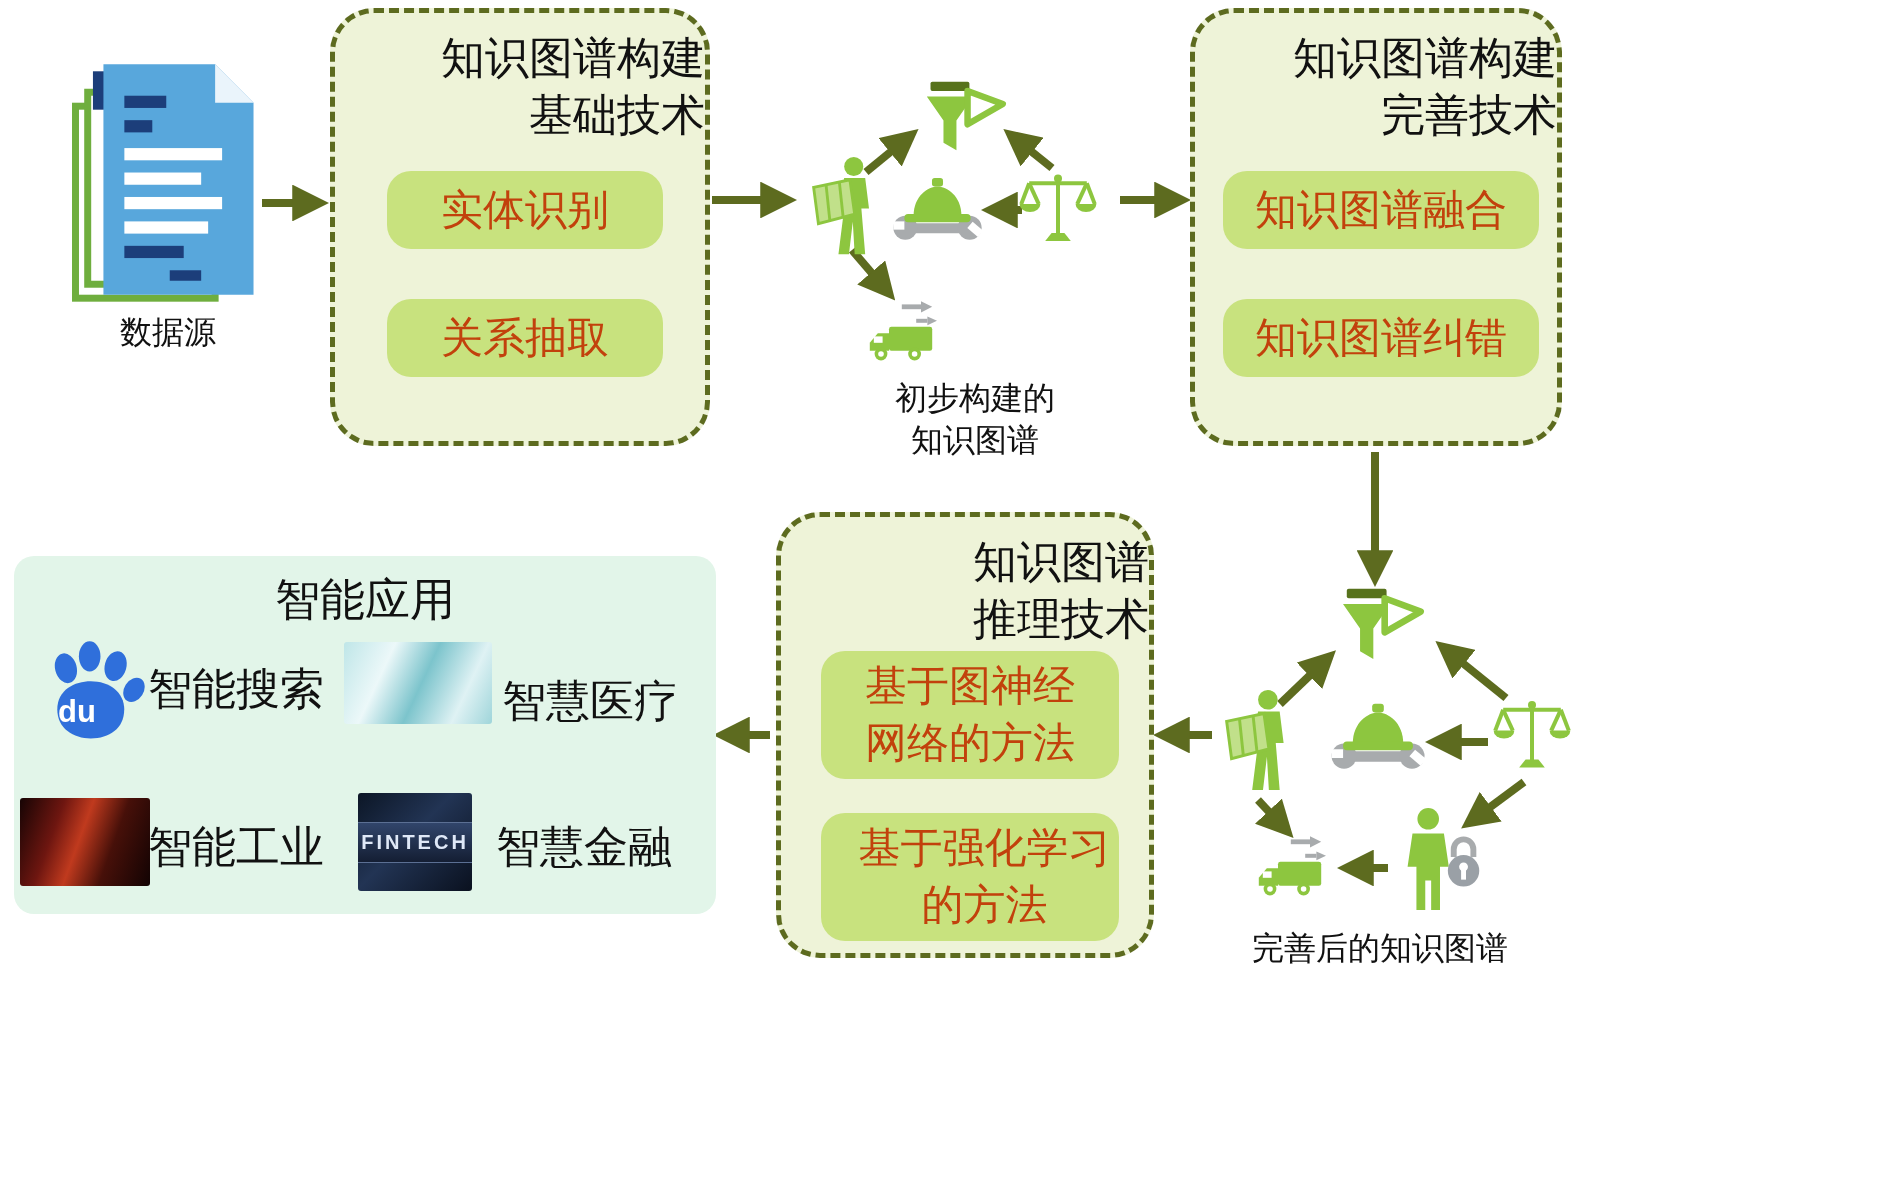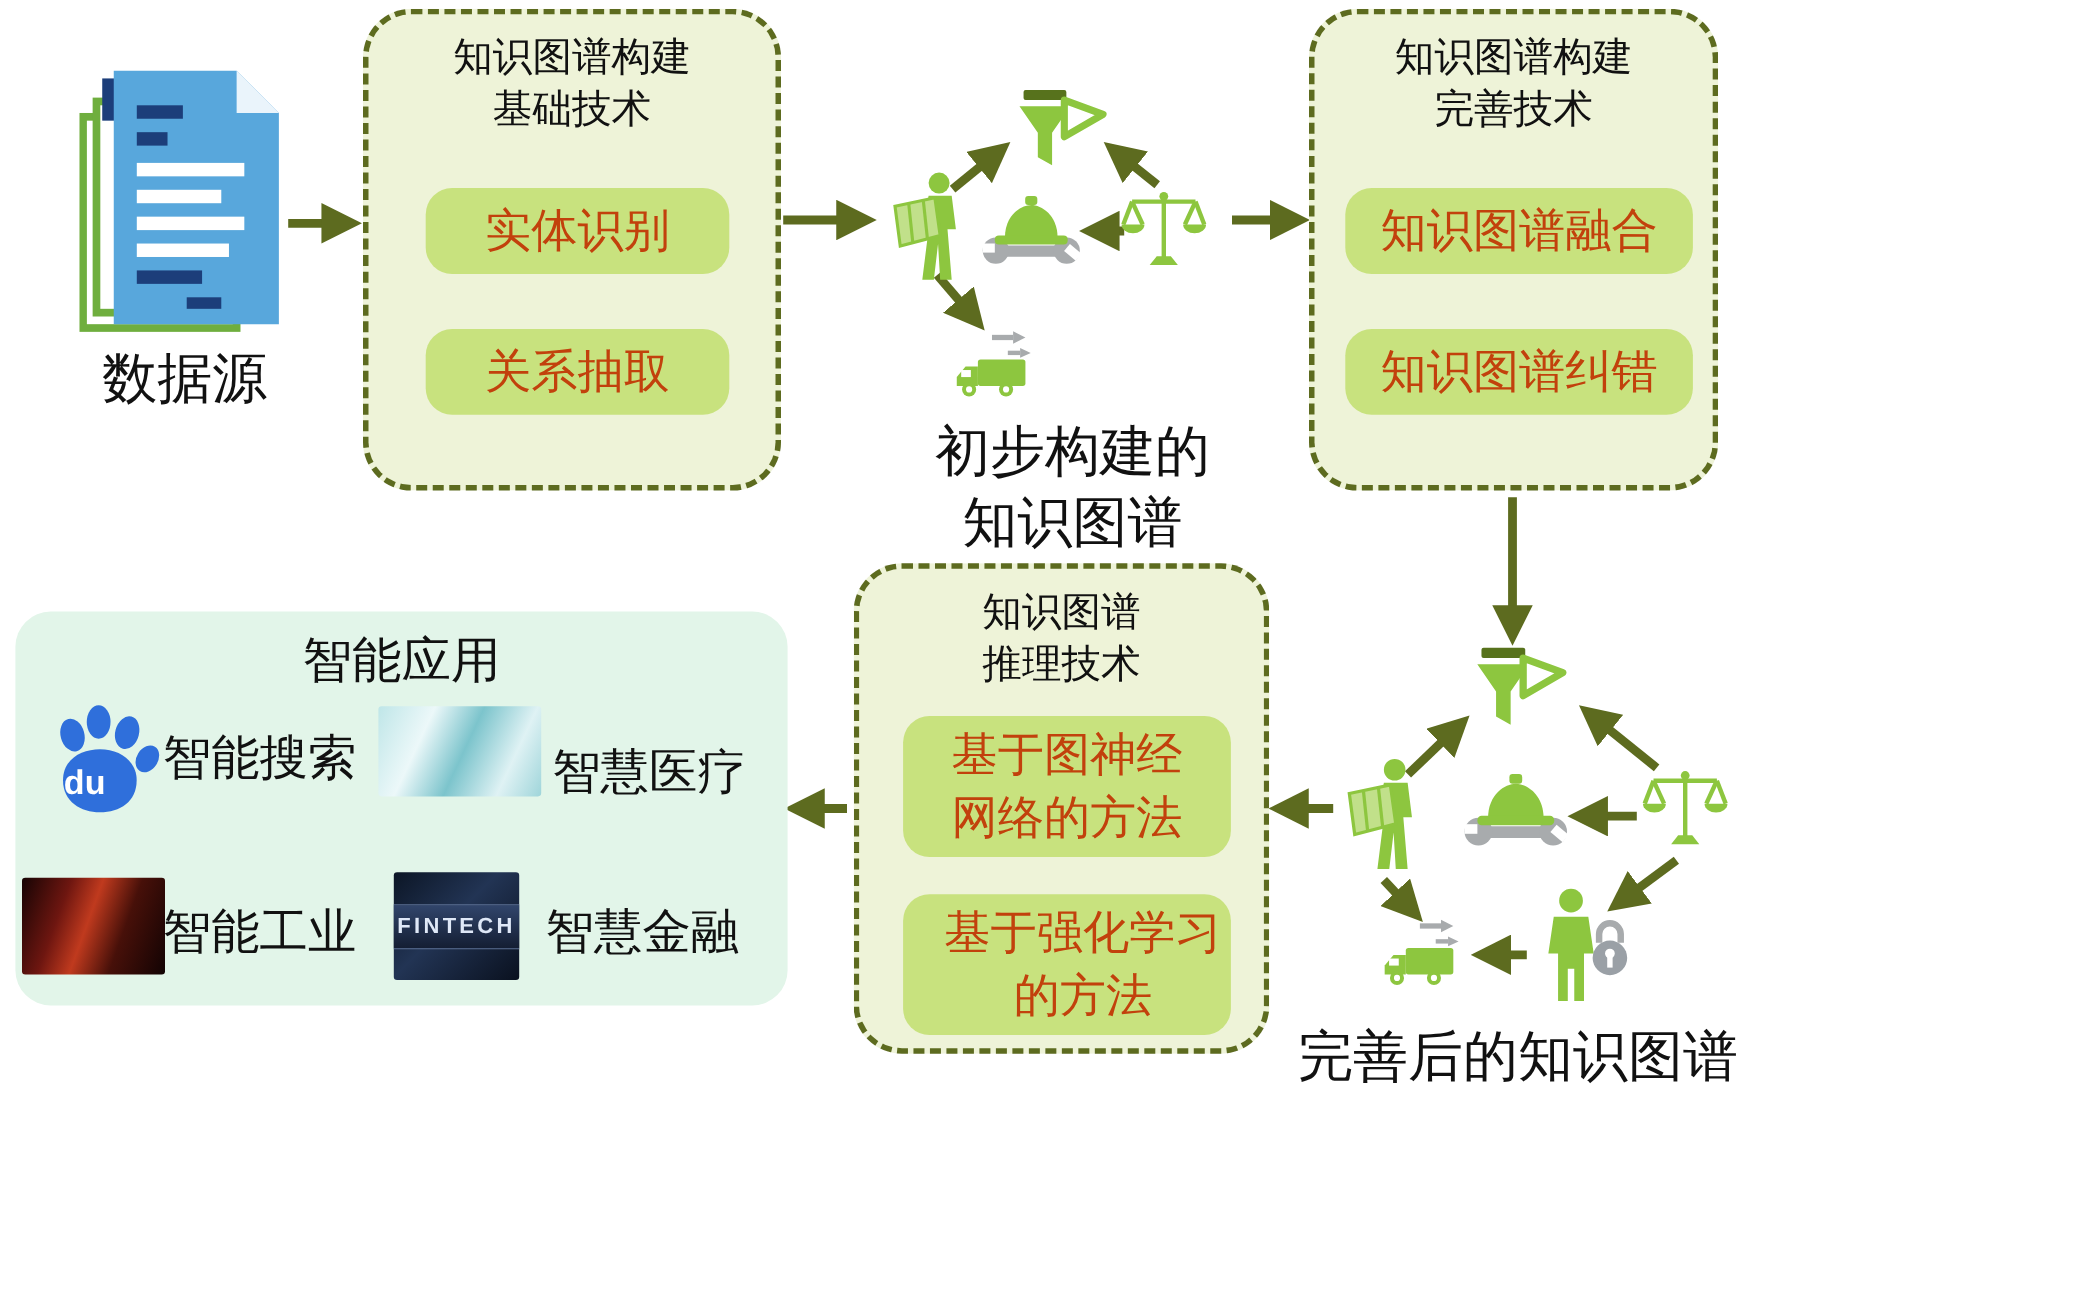--- a/index.html
+++ b/index.html
@@ -4,33 +4,33 @@
 <style>
   * { box-sizing: border-box; margin: 0; padding: 0; }
   html,body { background:#fff; }
   body { font-family: "Liberation Sans", sans-serif; color:#111; }
   .canvas { position:relative; width:1890px; height:1186px; background:#fff; overflow:hidden; }
 
   .arrow-layer { position:absolute; left:0; top:0; z-index:1; pointer-events:none; }
 
   .dashed-box { position:absolute; border:5px dashed #5d6b1f; border-radius:44px;
                 background:#eef3d8; z-index:2; }
-  .box-title { position:absolute; left:0; right:0; top:16px; text-align:center;
-               font-size:36px; line-height:1.3; color:#111; white-space:pre-line; }
+  .box-title { position:absolute; left:0; right:0; top:16px; text-align:right;
+               font-size:44px; line-height:1.3; color:#111; white-space:pre-line; }
   .pill { position:absolute; background:#c8e27e; border-radius:24px; display:flex;
           align-items:center; justify-content:center; text-align:center;
           font-size:42px; color:#c2410c; white-space:pre-line; line-height:1.35; }
 
-  .label { position:absolute; font-size:50px; color:#111; text-align:center;
+  .label { position:absolute; font-size:32px; color:#111; text-align:center;
            white-space:pre-line; z-index:2; line-height:1.3; }
 
   .icon { position:absolute; z-index:3; }
 
   .apps-box { position:absolute; left:14px; top:556px; width:702px; height:358px;
-              background:#e2f5e9; border-radius:32px; z-index:2; }
+              background:#e2f5e9; border-radius:20px; z-index:2; }
   .apps-title { position:absolute; left:0; right:0; top:14px; text-align:center;
                 font-size:45px; color:#111; }
   .app-text { position:absolute; font-size:44px; color:#111; white-space:nowrap; }
   .photo { position:absolute; border-radius:3px; overflow:hidden; }
   .photo-healthcare { background:linear-gradient(115deg,#bfe6e8 0%,#ecf8f9 28%,#7cc4cc 52%,#dff2f4 78%,#9fd5da 100%); }
   .photo-industry   { background:linear-gradient(110deg,#160404 0%,#6e1610 28%,#c03a1e 46%,#471009 68%,#120303 100%); }
   .photo-fintech    { background:linear-gradient(135deg,#0c1626 0%,#223454 45%,#0a111f 100%);
                       display:flex; align-items:center; justify-content:center; }
   .fintech-screen { background:linear-gradient(180deg,#31456b,#141e33); border:1px solid #5b6f93;
                     padding:8px 12px; border-radius:3px; }

